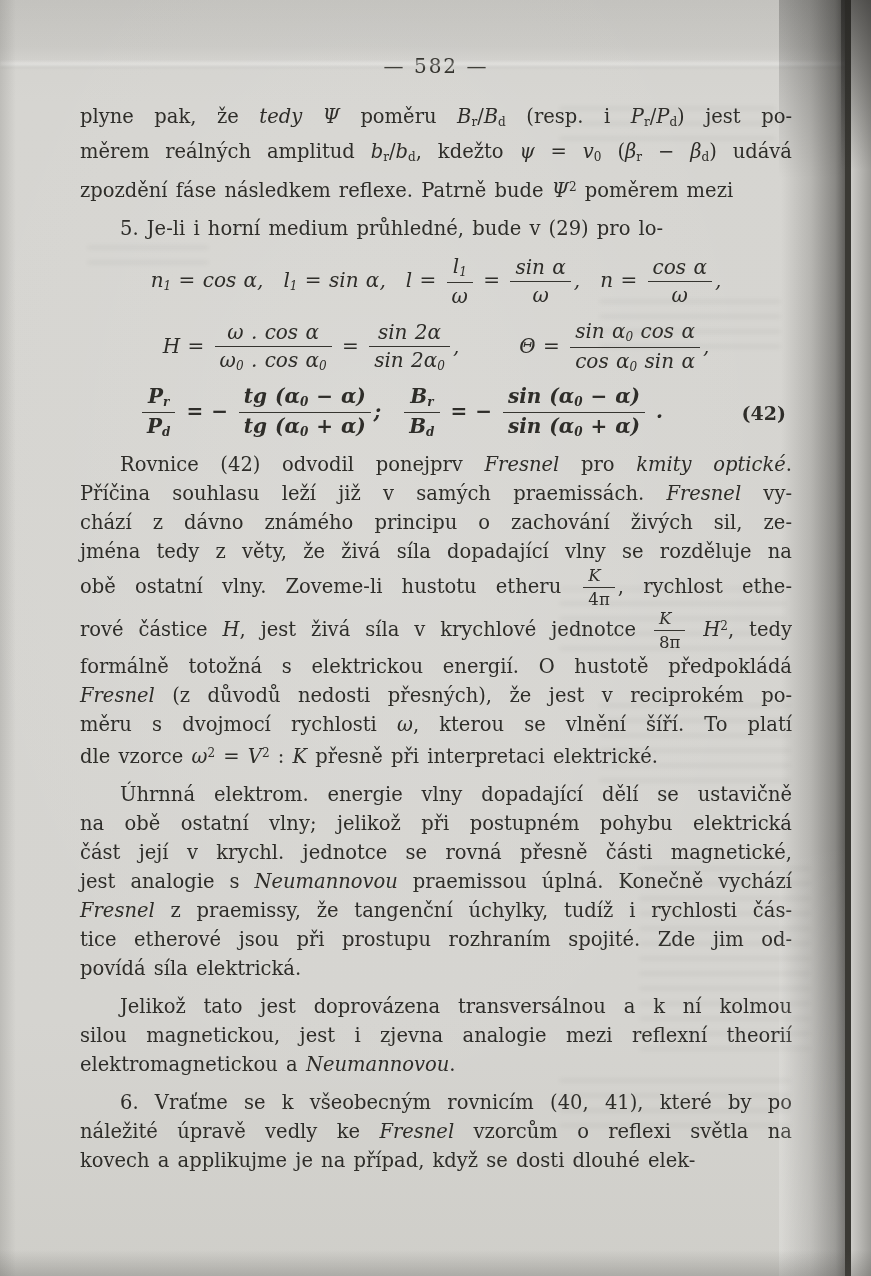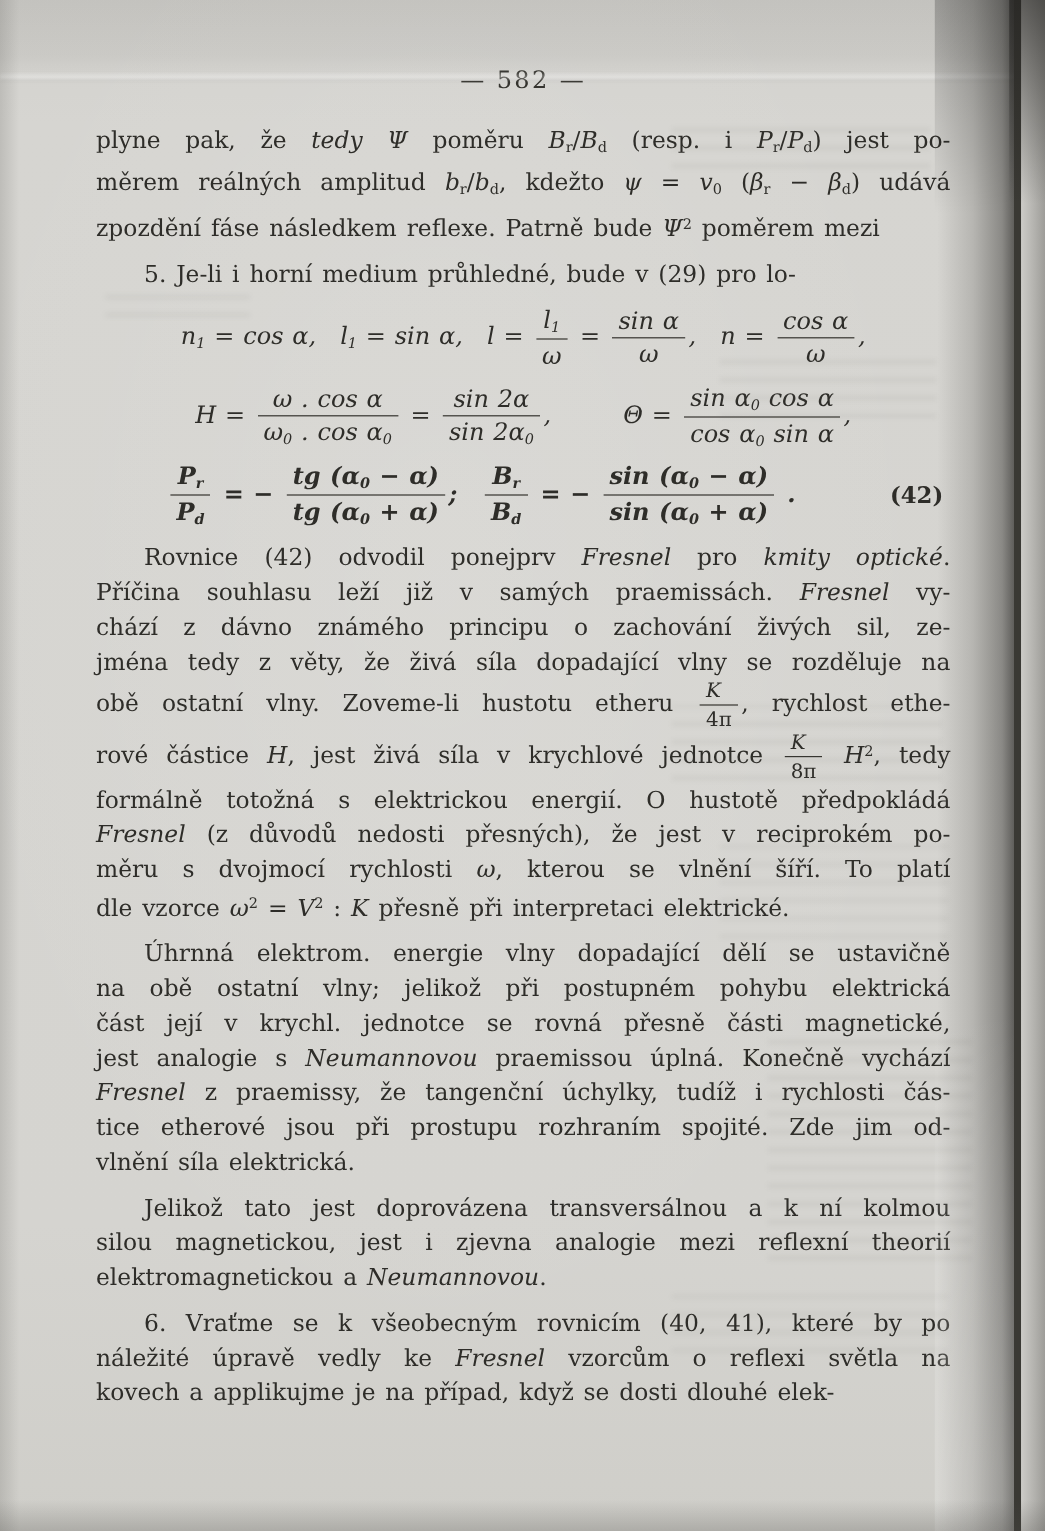--- a/index.html
+++ b/index.html
@@ -93,21 +93,21 @@
         <div class="tline">dle vzorce <span class="seg-m">ω</span><span class="seg-sup">2</span> = <span class="seg-m">V</span><span class="seg-sup">2</span> : <span class="seg-m">K</span> přesně při interpretaci elektrické.</div>
       </div>
 
     <div class="para ind">
         <div class="tline">Úhrnná elektrom. energie vlny dopadající dělí se ustavičně</div>
         <div class="tline">na obě ostatní vlny; jelikož při postupném pohybu elektrická</div>
         <div class="tline">část její v krychl. jednotce se rovná přesně části magnetické,</div>
         <div class="tline">jest analogie s <span class="seg-i">Neumannovou</span> praemissou úplná. Konečně vychází</div>
         <div class="tline"><span class="seg-i">Fresnel</span> z praemissy, že tangenční úchylky, tudíž i rychlosti čás-</div>
         <div class="tline">tice etherové jsou při prostupu rozhraním spojité. Zde jim od-</div>
-        <div class="tline">vlnění síla elektrická.</div>
+        <div class="tline">povídá síla elektrická.</div>
       </div>
 
     <div class="para ind">
         <div class="tline">Jelikož tato jest doprovázena transversálnou a k ní kolmou</div>
         <div class="tline">silou magnetickou, jest i zjevna analogie mezi reflexní theorií</div>
         <div class="tline">elektromagnetickou a <span class="seg-i">Neumannovou</span>.</div>
       </div>
 
     <div class="para ind">
         <div class="tline">6. Vraťme se k všeobecným rovnicím (40, 41), které by po</div>

